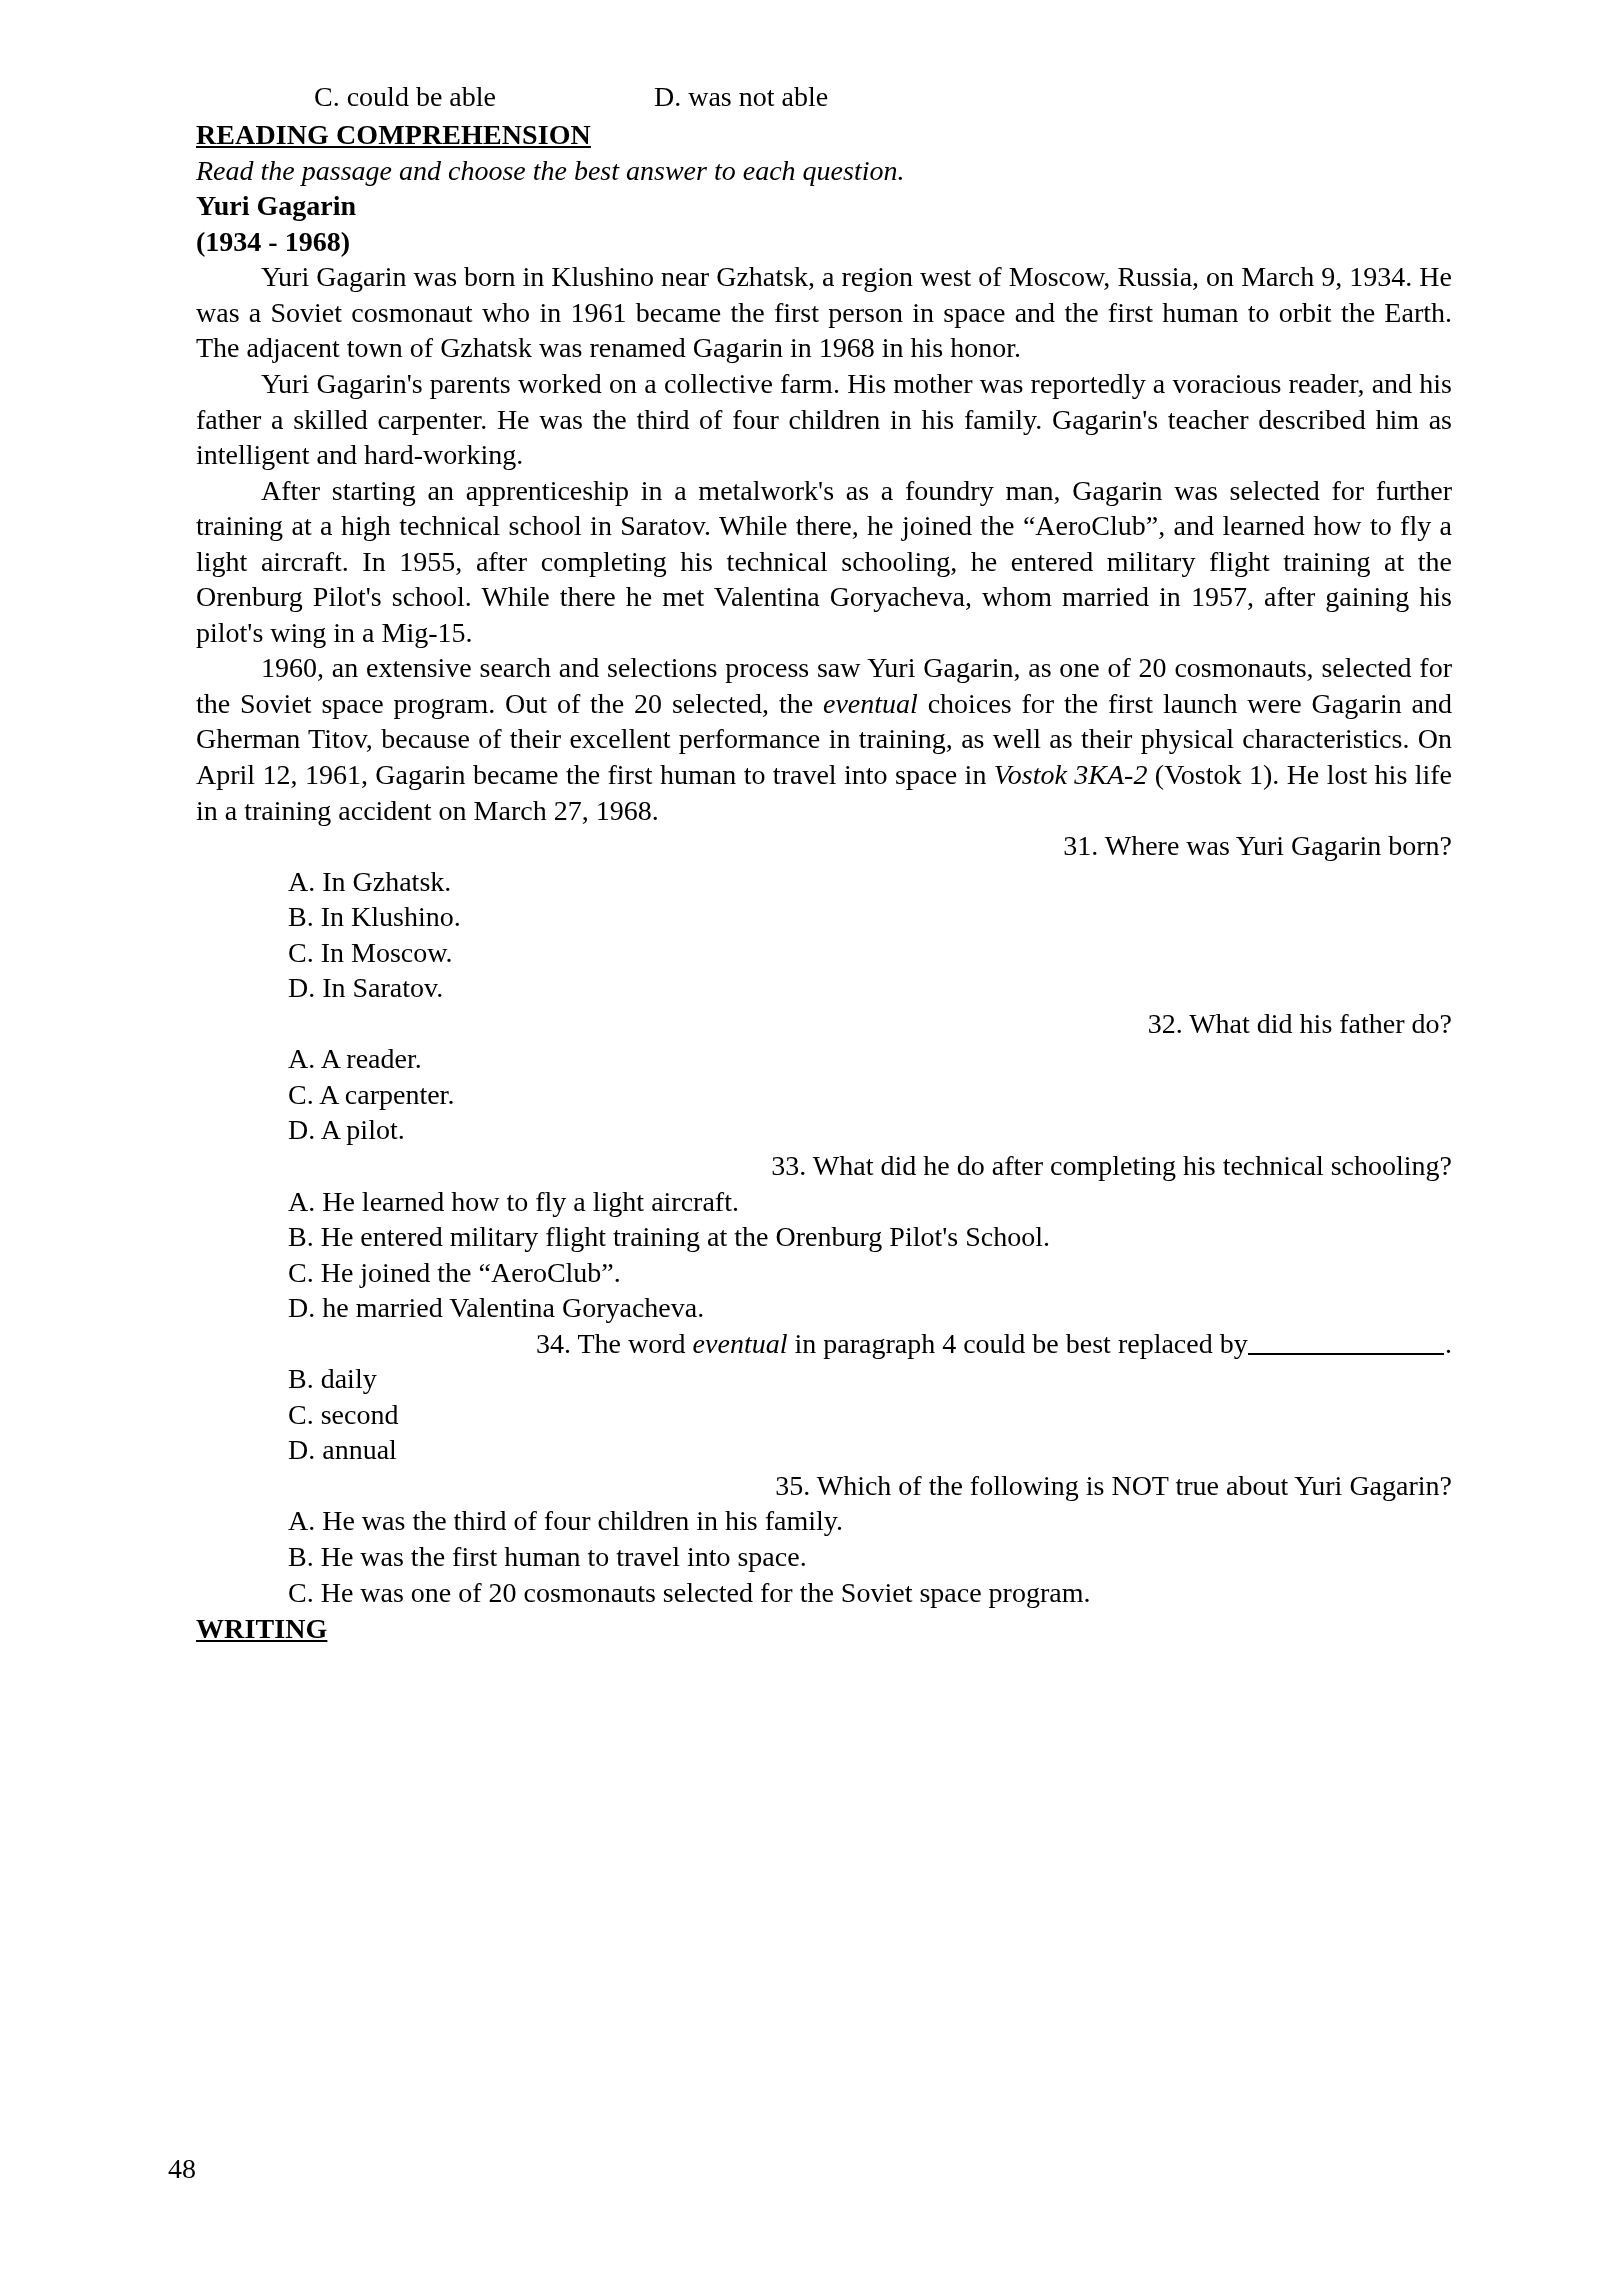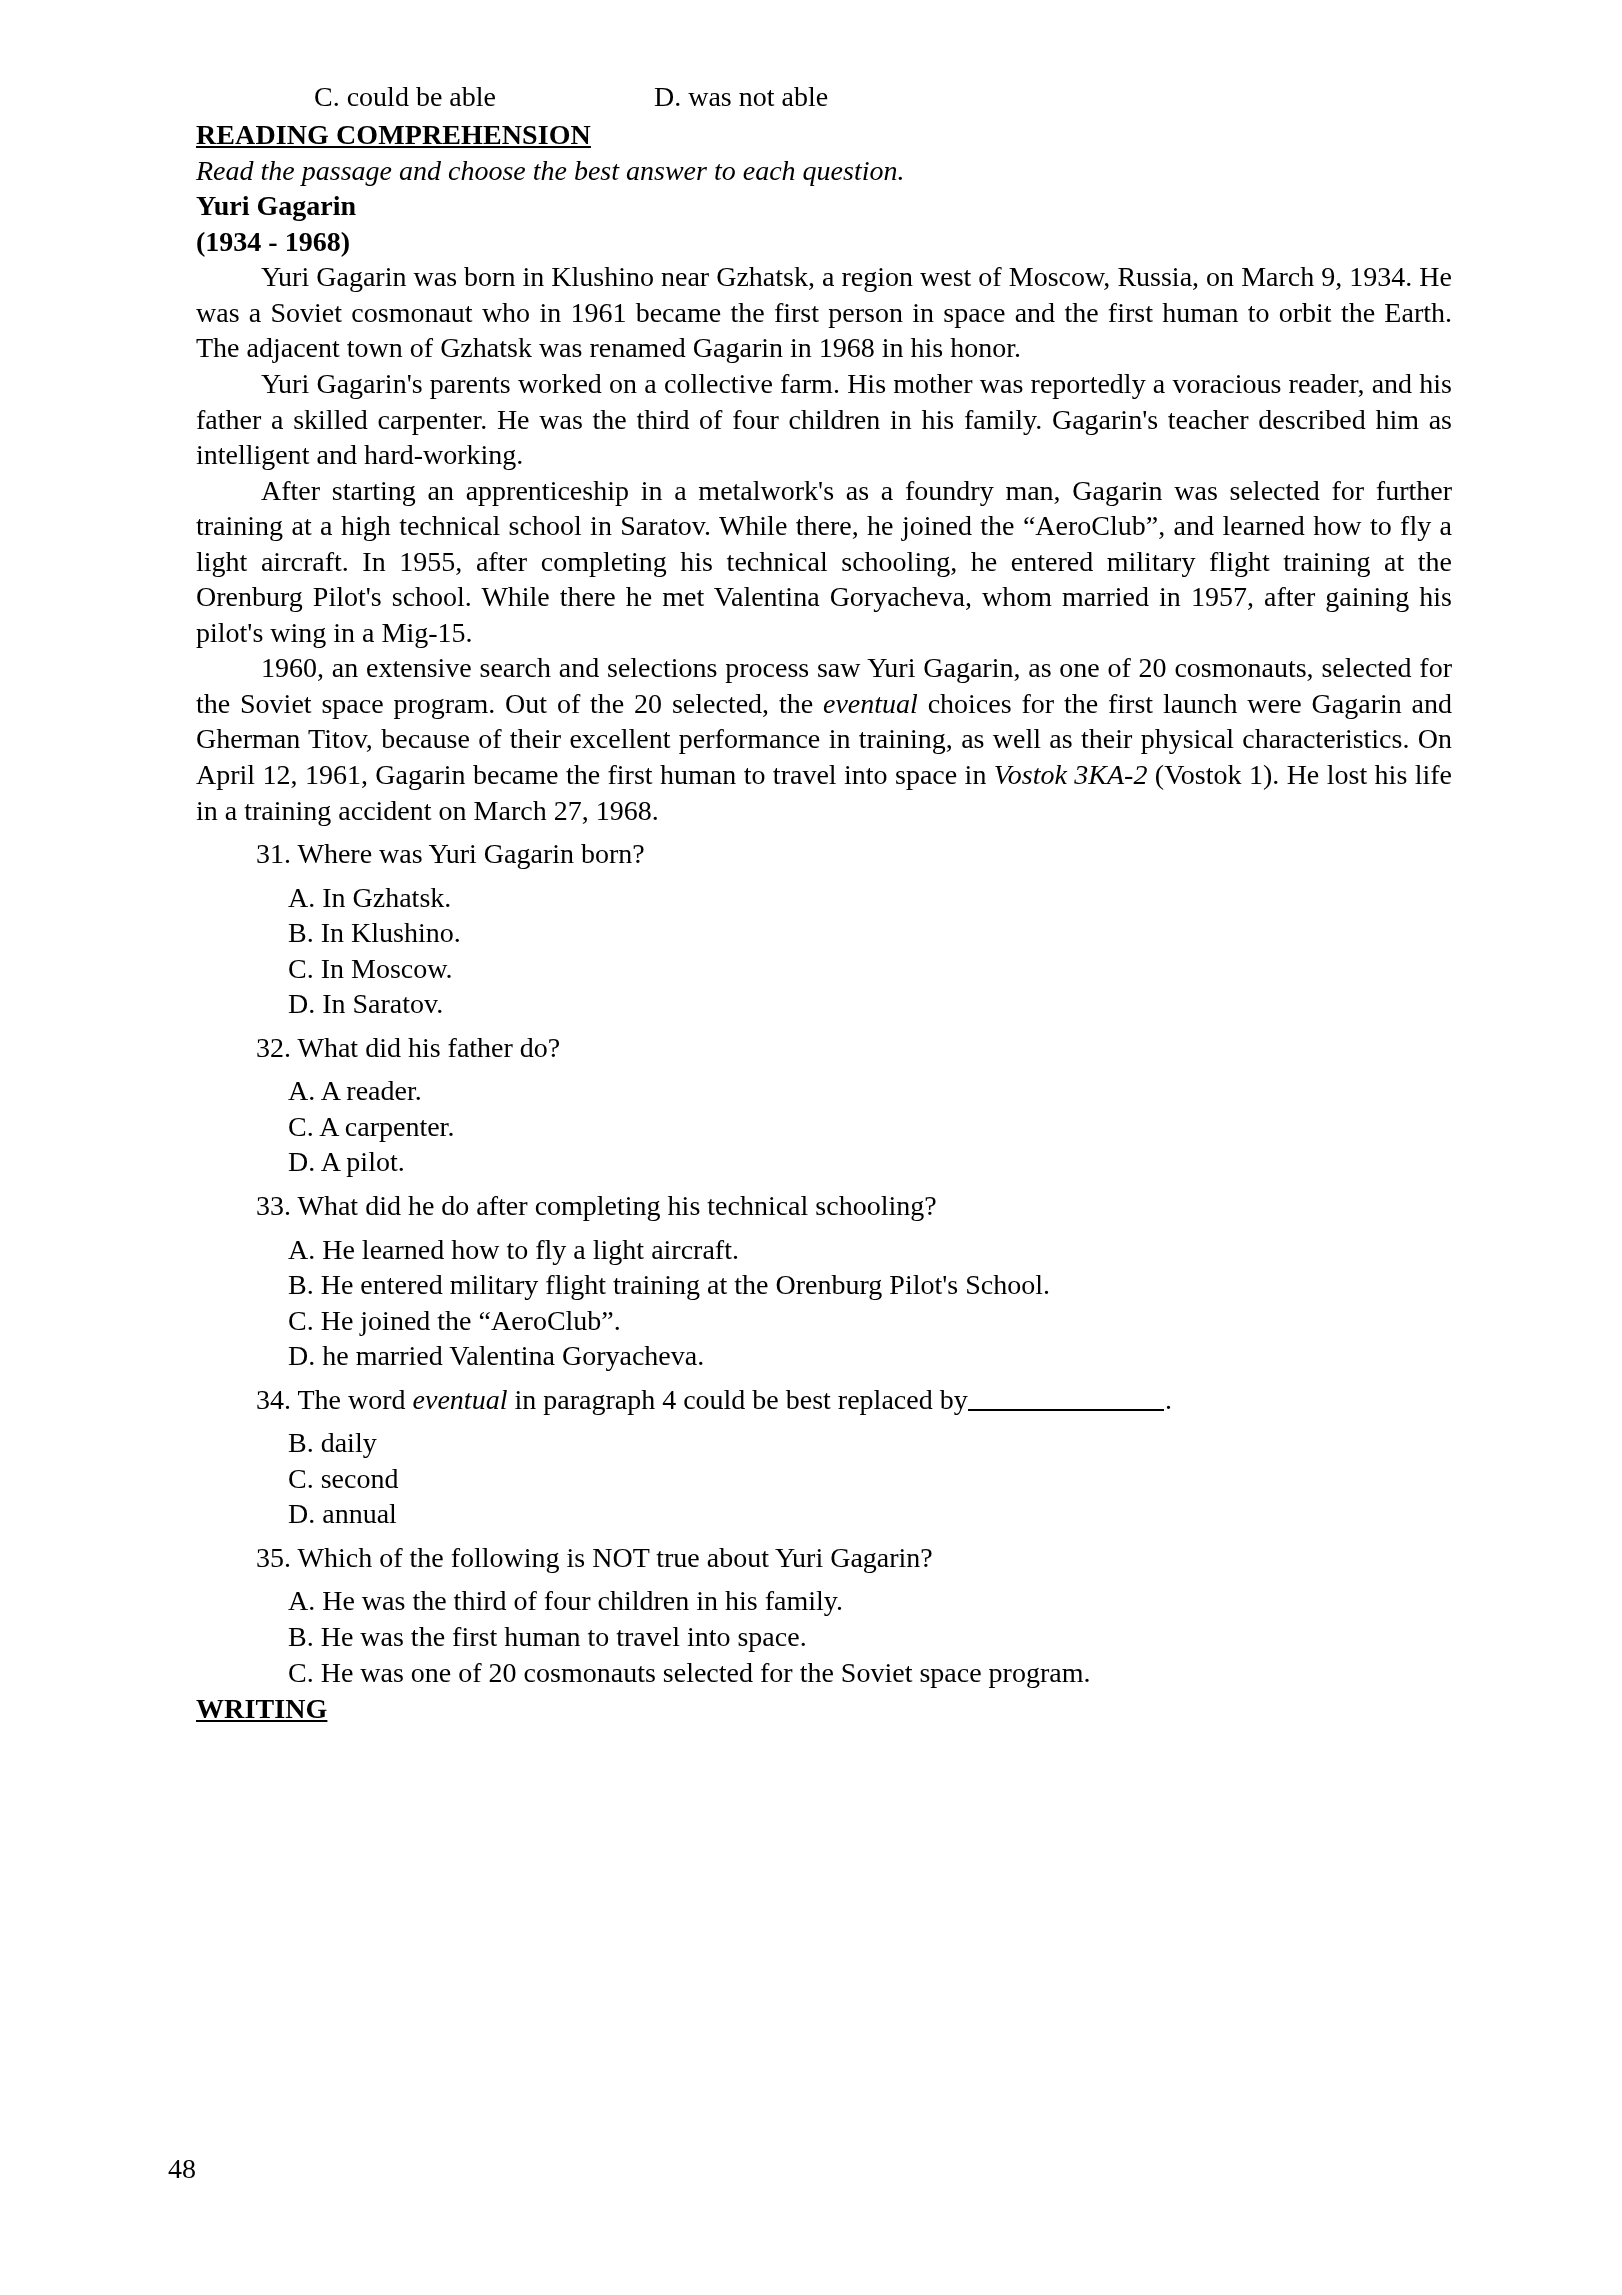--- a/index.html
+++ b/index.html
@@ -50,22 +50,23 @@
   .center-bold {
     font-weight: bold;
   }
   p.para {
     margin: 0;
     text-align: justify;
     text-indent: 65px;
     text-justify: inter-word;
   }
   .q {
-    margin: 8px;
+    margin: 0;
     padding-left: 52px;
+    text-align: right;
   }
   .opt {
     margin: 0;
     padding-left: 92px;
   }
   .blank {
     display: inline-block;
     width: 196px;
     border-bottom: 2px solid #000;
     vertical-align: baseline;

